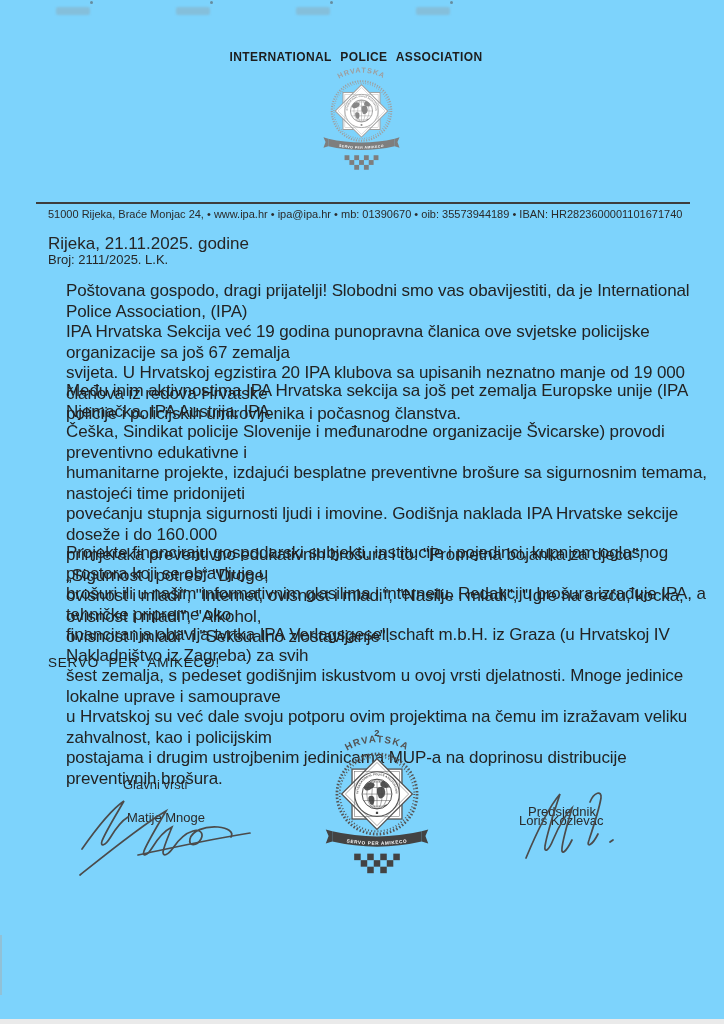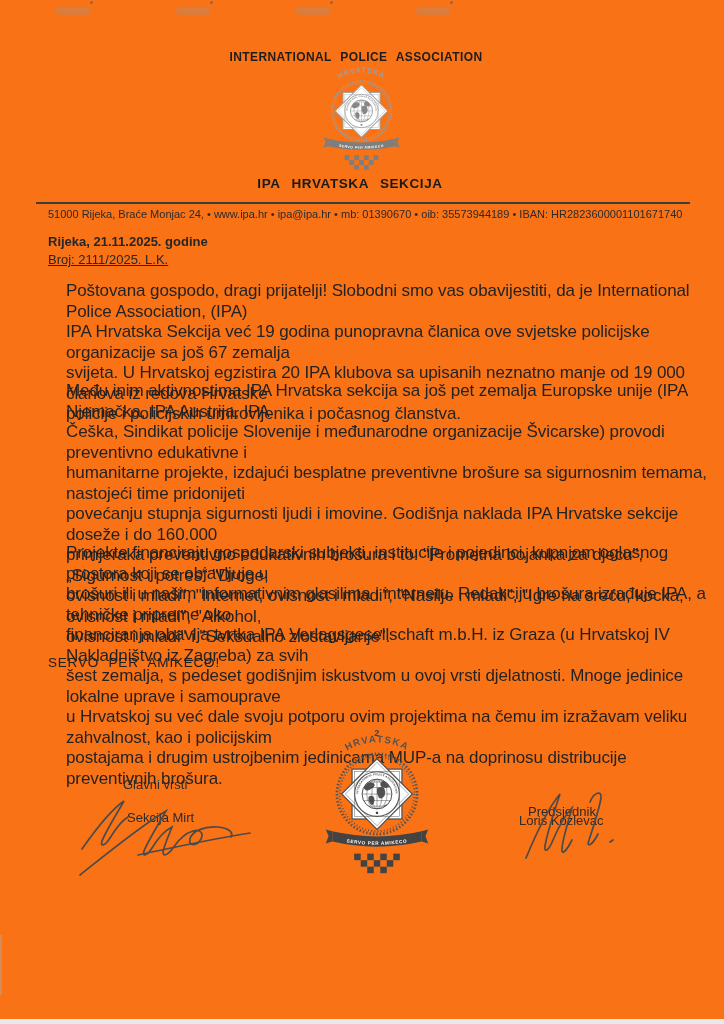--- a/index.html
+++ b/index.html
@@ -1,39 +1,39 @@
 <!DOCTYPE html>
 <html><head>
 <meta charset="utf-8">
 <style>
   html,body { margin:0; padding:0; background:#9a9a9a; }
   .page {
     position:relative; width:724px; height:1024px; margin:0 auto;
-    background:#f97316; overflow:hidden;
+    background:#7dd3fc; overflow:hidden;
     font-family:"Liberation Sans", sans-serif; color:#262626;
   }
   
   .smudge { position:absolute; top:7px; height:8px; width:34px;
     background:rgba(150,150,150,0.32); filter:blur(1.3px); border-radius:2px; }
   .smudge-dot { position:absolute; top:1px; width:3px; height:3px;
     background:rgba(85,85,85,0.55); border-radius:50%; }
   .bottom-strip { position:absolute; left:0; bottom:0; width:724px; height:5px; background:#eaeaea; }
   .edge-mark { position:absolute; left:0; top:935px; width:2px; height:60px; background:rgba(170,170,170,0.45); }
 
   
   .org-name { position:absolute; top:50px; left:0; width:712px; text-align:center;
     font-size:12px; font-weight:bold; letter-spacing:0.4px; word-spacing:5px; color:#1d1d1d; }
   .section-title { position:absolute; top:176px; left:0; width:700px; text-align:center;
     font-size:13.5px; font-weight:bold; letter-spacing:0.6px; word-spacing:7px; color:#1a1a1a; }
   .rule { position:absolute; top:202px; left:36px; width:654px; height:1.5px; background:#3d3d3d; }
   .contact { position:absolute; top:208px; left:48px; width:660px; font-size:11px;
     letter-spacing:0; color:#2a2a2a; white-space:nowrap; }
 
-  .dateline { position:absolute; top:234px; left:48px; font-size:13px;font-weight:bold; }
-  .refline  { position:absolute; top:252px; left:48px; font-size:13px;text-decoration:underline; }
+  .dateline { position:absolute; top:234px; left:48px; font-size:17px; }
+  .refline  { position:absolute; top:252px; left:48px; font-size:13px; }
 
   
   .para { position:absolute; left:66px; width:650px; font-size:17px; line-height:20.5px;
     letter-spacing:-0.1px; white-space:pre-line; color:#232323; }
   .p1 { top:281px; } .p2 { top:373px;margin-top:8px; } .p3 { top:524px;margin-top:19px; }
   .closing { position:absolute; top:655px; left:48px; font-size:13.5px;
     letter-spacing:0.8px; word-spacing:5px; color:#202020;text-align:right; }
 
   
   .sig-text { position:absolute; font-size:13px; color:#2b2b2b; }
@@ -135,21 +135,20 @@
         <rect x="63.5" y="136" width="7" height="7"></rect>
         <rect x="77.5" y="136" width="7" height="7"></rect>
       <rect x="42.5" y="143" width="7" height="7"></rect>
         <rect x="56.5" y="143" width="7" height="7"></rect>
         <rect x="70.5" y="143" width="7" height="7"></rect>
       <rect x="49.5" y="150" width="7" height="7"></rect>
         <rect x="63.5" y="150" width="7" height="7"></rect>
     </g>
   </svg>
 
-  <div class="section-title">IPA HRVATSKA SEKCIJA</div>
   <div class="rule"></div>
   <div class="contact">51000 Rijeka, Braće Monjac 24, • www.ipa.hr • ipa@ipa.hr • mb: 01390670 • oib: 35573944189 • IBAN: HR2823600001101671740</div>
 
   <div class="dateline">Rijeka, 21.11.2025. godine</div>
   <div class="refline">Broj: 2111/2025. L.K.</div>
 
   <div class="para p1">Poštovana gospodo, dragi prijatelji! Slobodni smo vas obavijestiti, da je International Police Association, (IPA)
 IPA Hrvatska Sekcija već 19 godina punopravna članica ove svjetske policijske organizacije sa još 67 zemalja
 svijeta. U Hrvatskoj egzistira 20 IPA klubova sa upisanih neznatno manje od 19 000 članova iz redova Hrvatske
 policije i policijskih umirovljenika i počasnog članstva.</div>
@@ -162,21 +161,21 @@
 ovisnost i mladi" i "Seksualno zlostavljanje”.</div>
   <div class="para p3">Projekte financiraju gospodarski subjekti, institucije i pojedinci, kupnjom oglasnog prostora koji se objavljuje u
 brošuri ili u našim informativnim glasilima i internetu. Redakciju brošura izrađuje IPA, a tehničke pripreme oko
 financiranja obavlja tvrtka IPA Verlagsgesellschaft m.b.H. iz Graza (u Hrvatskoj IV Nakladništvo iz Zagreba) za svih
 šest zemalja, s pedeset godišnjim iskustvom u ovoj vrsti djelatnosti. Mnoge jedinice lokalne uprave i samouprave
 u Hrvatskoj su već dale svoju potporu ovim projektima na čemu im izražavam veliku zahvalnost, kao i policijskim
 postajama i drugim ustrojbenim jedinicama MUP-a na doprinosu distribucije preventivnih brošura.</div>
   <div class="closing">SERVO PER AMIKECO!</div>
 
   <div class="sig-text role-left">Glavni vrsti</div>
-  <div class="sig-text name-left">Sekcija Mirt</div>
+  <div class="sig-text name-left">Matije Mnoge</div>
   <svg class="sig sig-left-svg" viewBox="0 0 178 84">
     <path d="M6,56 C20,36 36,16 48,8 C40,22 30,38 26,48 C24,54 29,53 34,45 C40,35 47,27 52,24"></path>
     <path d="M4,82 C34,58 66,32 90,18 C82,32 72,48 68,58 C66,64 71,63 76,55 C82,45 90,37 96,34 C92,44 88,53 87,59 C87,64 92,62 97,55 C103,46 110,40 117,38 C124,36 128,40 125,46 C121,53 112,54 114,46 C116,38 128,33 142,34 C152,35 158,39 155,44"></path>
     <path d="M62,62 C100,54 140,45 174,40"></path>
   </svg>
 
   <div class="sig-text role-right">Predsjednik</div>
   <div class="sig-text name-right">Loris Kozlevac</div>
   <svg class="sig sig-right-svg" viewBox="0 0 110 82">
     <path d="M10,72 C20,48 32,22 44,8 C38,26 31,48 29,60 C28,68 33,64 37,54 C43,40 50,28 56,22 C52,36 47,52 46,62 C45,70 50,66 56,54"></path>

